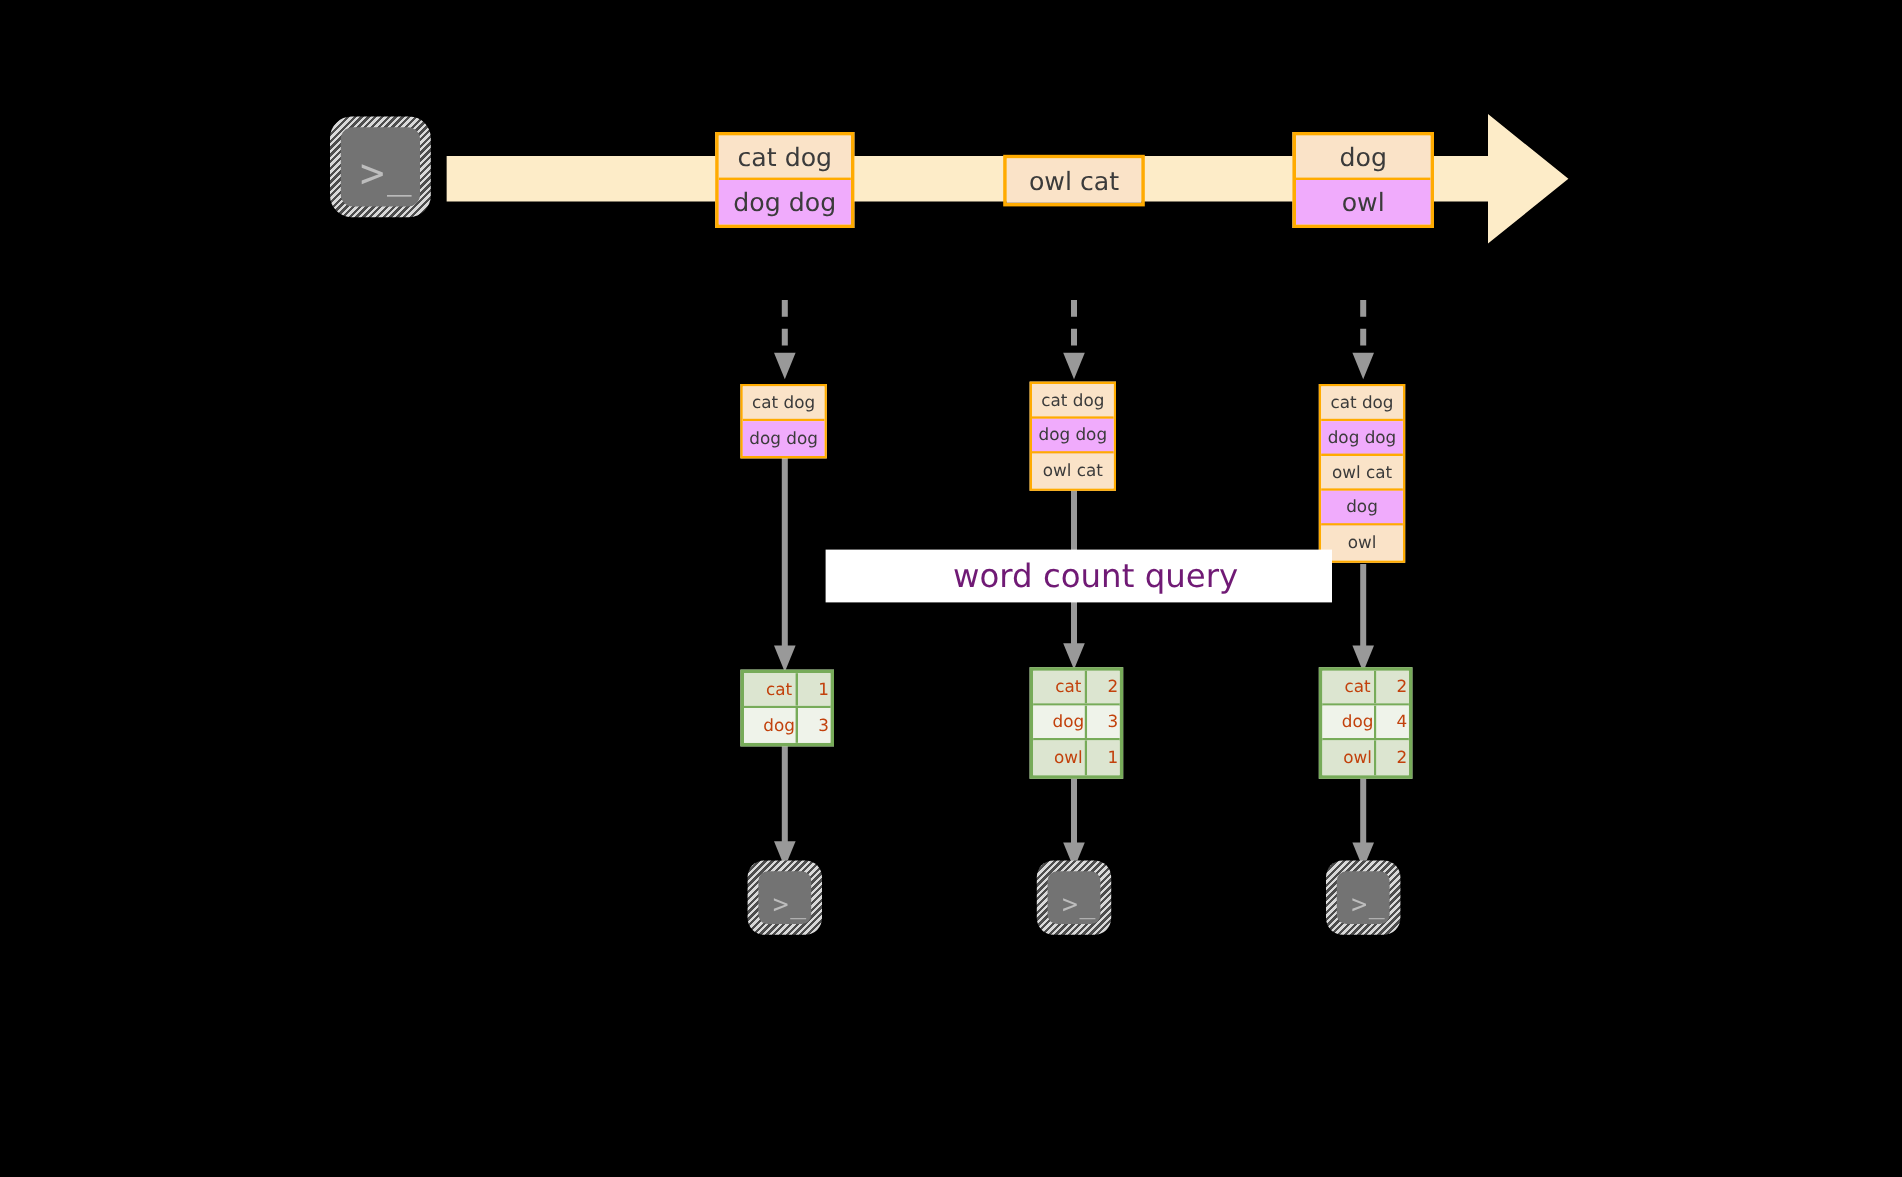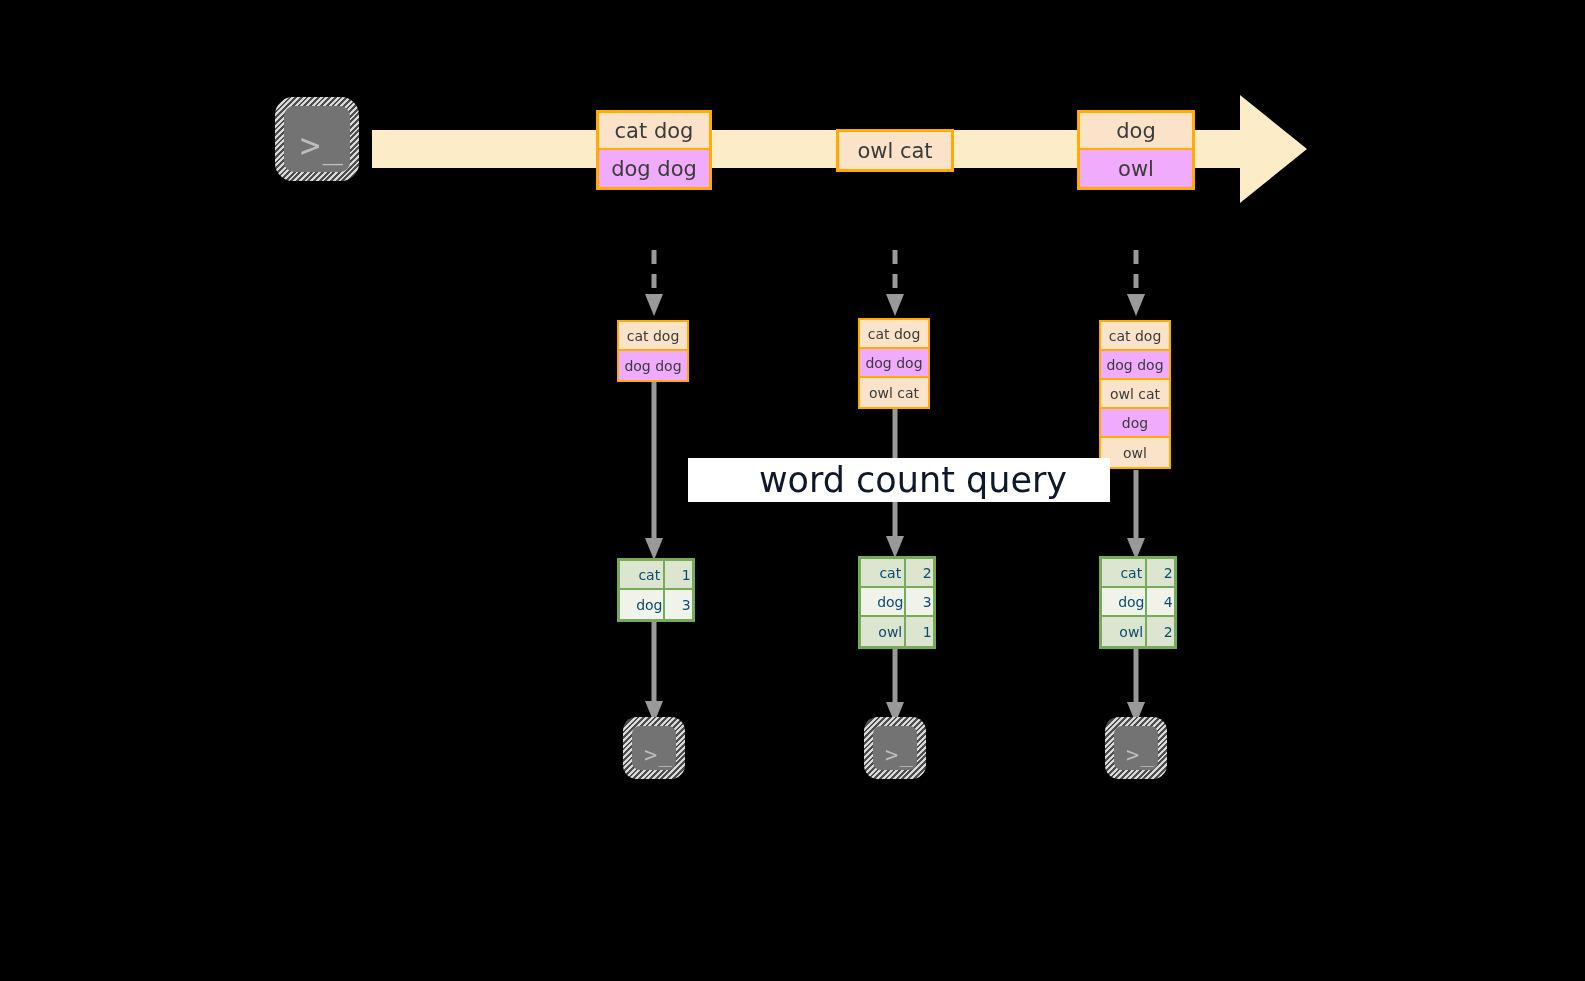--- a/index.html
+++ b/index.html
@@ -104,43 +104,43 @@
     height: 29px;
     border-bottom: 2px solid #77ab59;
   }
   .res-table .row:last-child { border-bottom: none; }
   .res-table .cell {
     box-sizing: border-box;
     display: flex;
     align-items: center;
     justify-content: center;
     font-size: 14px;
-    color: #0c4a6e;
+    color: #c2410c;
     background: #eff3ea;
     white-space: nowrap;
     padding-left: 16px;
   }
   .res-table .cell.word  { width: 46px; border-right: 2px solid #77ab59; }
   .res-table .cell.count { width: 28px; }
   .res-table .row.dark .cell { background: #dce5d0; }
 
   
   .conn { position: absolute; }
   .conn svg { display: block; overflow: visible; }
 
   
   .query-label {
     position: absolute;
     box-sizing: border-box;
     background: #ffffff;
-    color: #0f172a;
+    color: #701a75;
     display: flex;
     align-items: center;
     justify-content: center;
-    font-size: 35px;
+    font-size: 27px;
     white-space: nowrap;
     z-index: 20;
     padding-left: 28px;
   }
 </style>
 </head>
 <body>
 
 <div id="stage">
 

